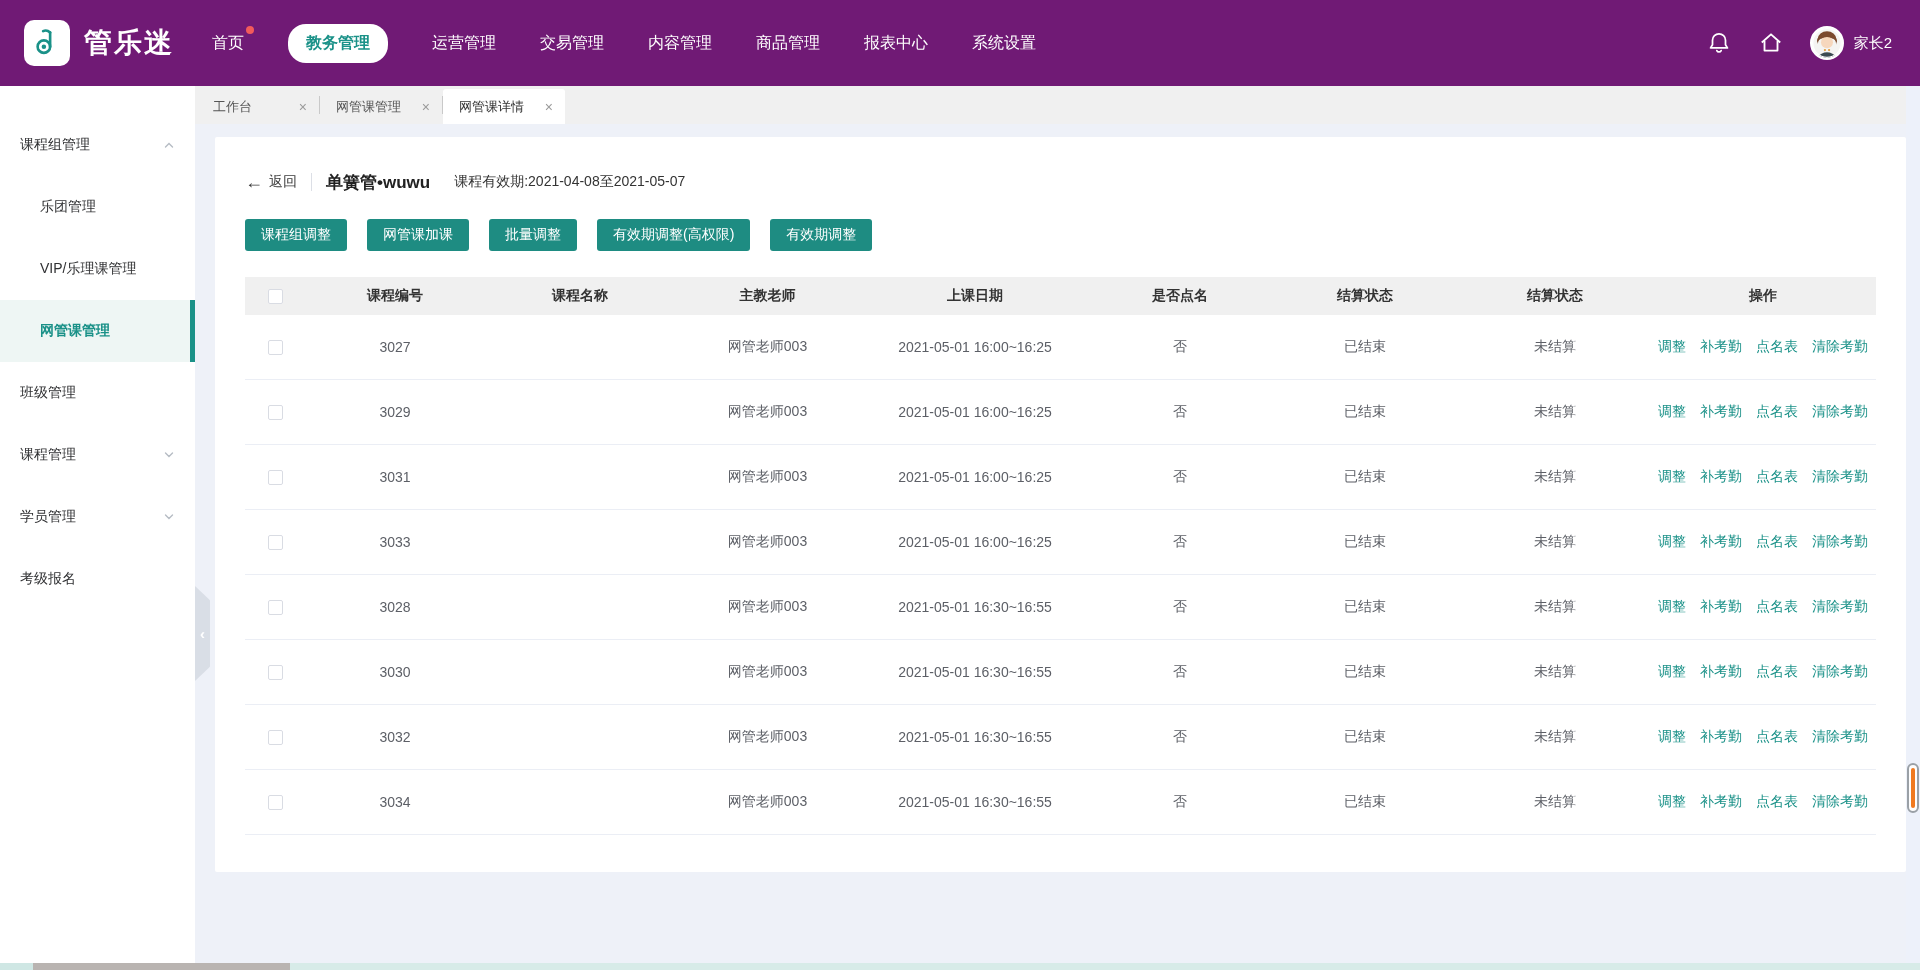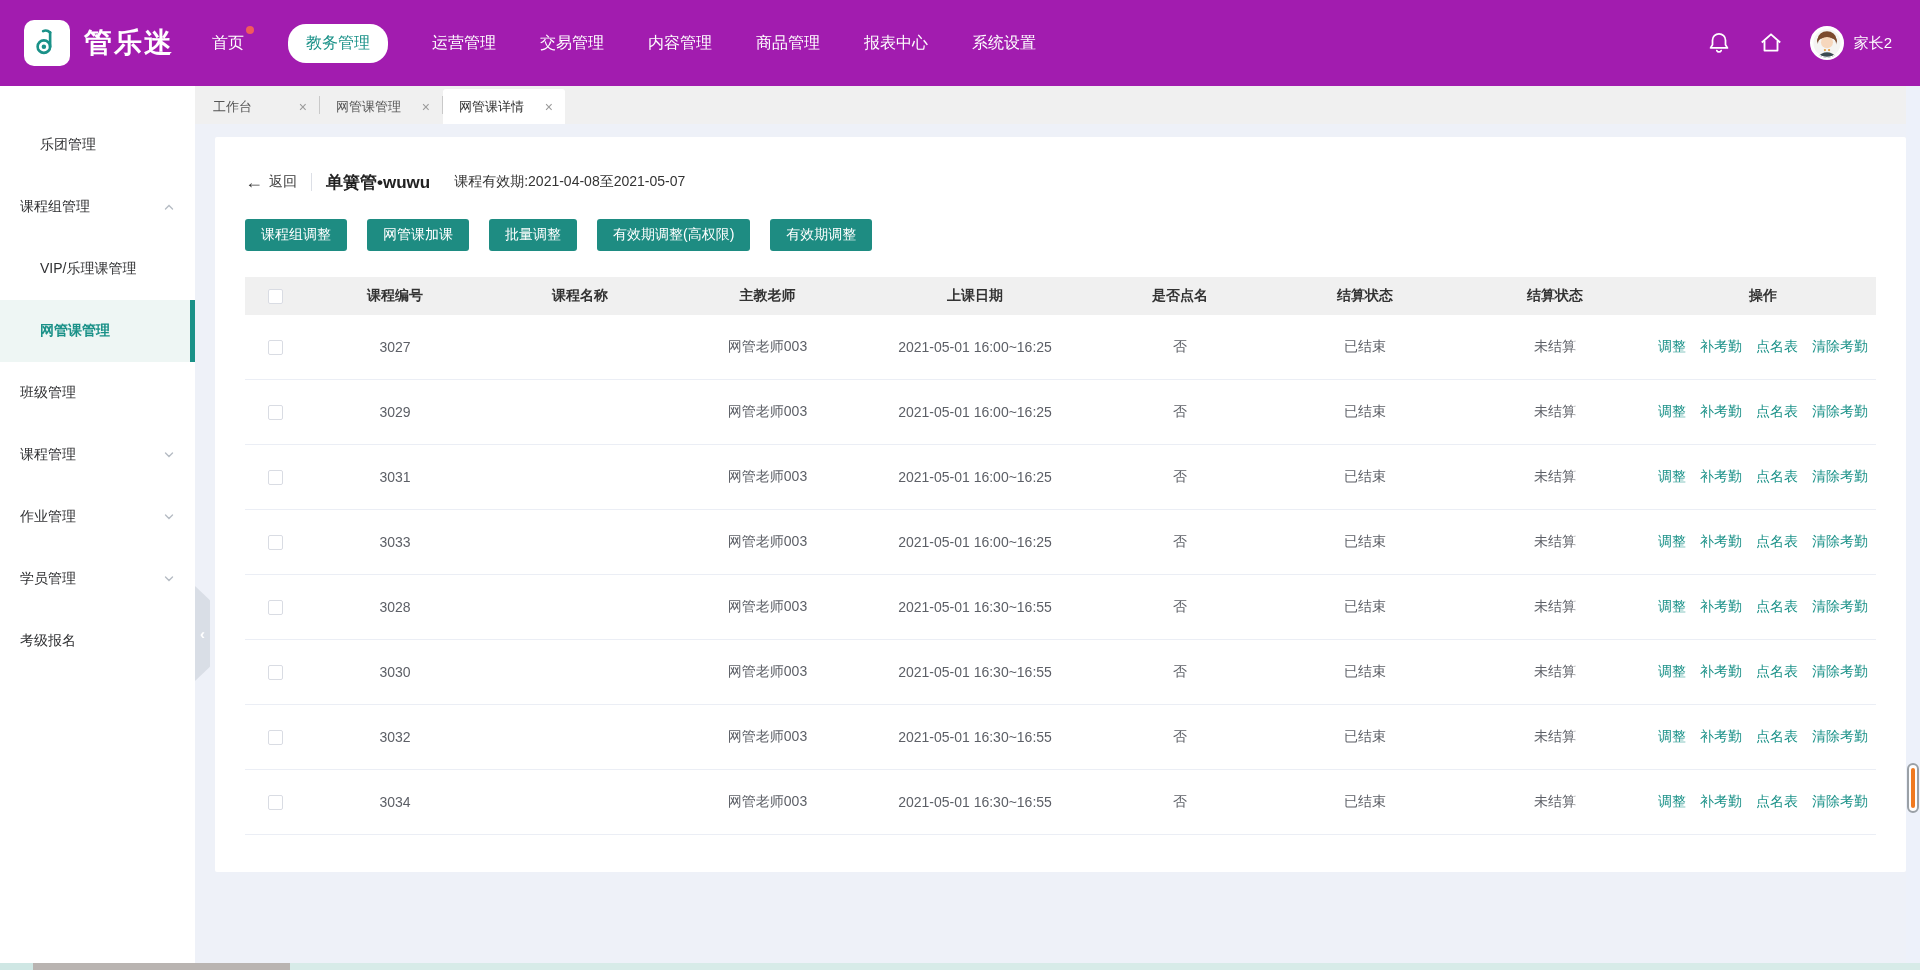--- a/index.html
+++ b/index.html
@@ -1,28 +1,28 @@
 <!DOCTYPE html>
 <html><head>
 <meta charset="utf-8">
 <style>
   * { margin:0; padding:0; box-sizing:border-box; }
   html,body { width:1920px; height:970px; overflow:hidden;
     font-family:"Liberation Sans","DejaVu Sans",sans-serif; background:#eef1f8; }
 
   
-  .topbar { height:86px; background:#a21caf; display:flex; align-items:center;
+  .topbar { height:86px; background:#701a75; display:flex; align-items:center;
     padding:0 28px 0 24px; position:relative; }
   .logo-box { width:46px; height:46px; background:#fff; border-radius:10px;
     display:flex; align-items:center; justify-content:center; flex:0 0 auto; }
   .brand { color:#fff; font-size:28px; font-weight:bold; margin-left:14px; letter-spacing:2px; }
   .main-nav { display:flex; align-items:center; margin-left:38px; gap:44px; }
   .nav-item { color:#fff; font-size:16px; cursor:pointer; position:relative; white-space:nowrap;
     padding:9px 0; }
-  .nav-item.active { background:#fff; color:#1a9188; border-radius:18px; padding:9px 18px; font-weight:normal; }
+  .nav-item.active { background:#fff; color:#1a9188; border-radius:18px; padding:9px 18px; font-weight:bold; }
   .badge-dot { position:absolute; top:2px; right:-10px; width:8px; height:8px;
     background:#f25b5b; border-radius:50%; }
   .header-right { margin-left:auto; display:flex; align-items:center; gap:26px; }
   .hicon { width:26px; height:26px; display:block; cursor:pointer; }
   .avatar { width:34px; height:34px; border-radius:50%; overflow:hidden; background:#fff;
     border:2px solid #ffffff; cursor:pointer; }
   .username { color:#fff; font-size:15px; margin-left:-16px; cursor:pointer; }
 
   
   .layout { display:flex; height:884px; position:relative; }
@@ -143,50 +143,42 @@
         <circle cx="18" cy="18" r="17.2" fill="none" stroke="#ffffff" stroke-width="1.6"></circle>
       </svg>
     </span>
     <span class="username">家长2</span>
   </div>
 </header>
 
 <div class="layout">
 
   <aside class="sidebar" id="sidebar">
-      <div class="side-item child">
-        <span>乐团管理</span>
-      </div>
       <div class="side-item">
         <span>课程组管理</span>
         <span class="chev">
           <svg width="12" height="12" viewBox="0 0 12 12" style="transform:rotate(180deg)">
      <path d="M2.5 4 L6 7.5 L9.5 4" fill="none" stroke="#b6bcc4" stroke-width="1.4" stroke-linecap="round"></path>
           </svg>
         </span>
       </div>
       <div class="side-item child">
+        <span>乐团管理</span>
+      </div>
+      <div class="side-item child">
         <span>VIP/乐理课管理</span>
       </div>
       <div class="side-item child active">
         <span>网管课管理</span>
       </div>
       <div class="side-item">
         <span>班级管理</span>
       </div>
       <div class="side-item">
         <span>课程管理</span>
-        <span class="chev">
-          <svg width="12" height="12" viewBox="0 0 12 12" style="transform:rotate(0deg)">
-     <path d="M2.5 4 L6 7.5 L9.5 4" fill="none" stroke="#b6bcc4" stroke-width="1.4" stroke-linecap="round"></path>
-          </svg>
-        </span>
-      </div>
-      <div class="side-item">
-        <span>作业管理</span>
         <span class="chev">
           <svg width="12" height="12" viewBox="0 0 12 12" style="transform:rotate(0deg)">
      <path d="M2.5 4 L6 7.5 L9.5 4" fill="none" stroke="#b6bcc4" stroke-width="1.4" stroke-linecap="round"></path>
           </svg>
         </span>
       </div>
       <div class="side-item">
         <span>学员管理</span>
         <span class="chev">
           <svg width="12" height="12" viewBox="0 0 12 12" style="transform:rotate(0deg)">

